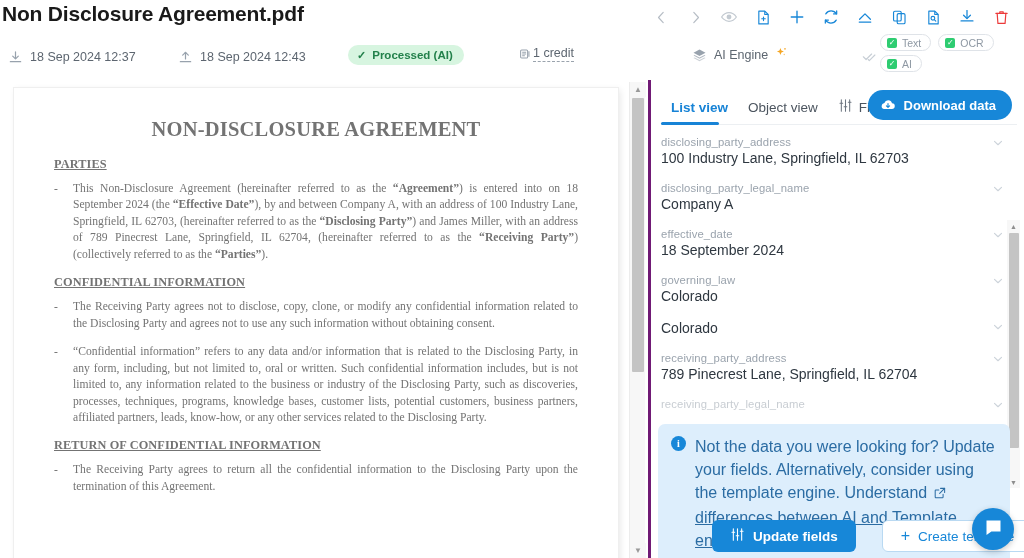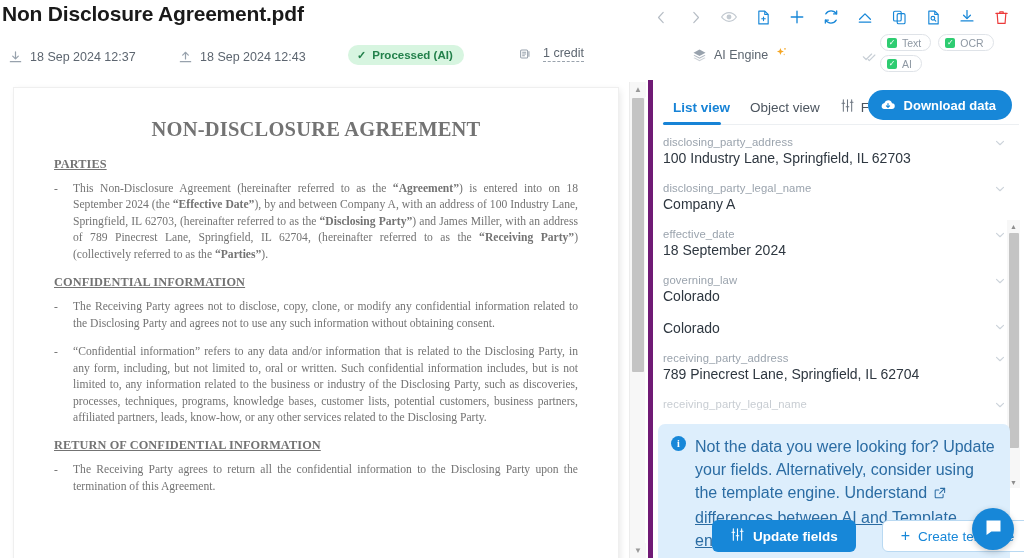--- a/index.html
+++ b/index.html
@@ -27,21 +27,21 @@
 
   .badge-processed {
     position:absolute; left:348px; top:45px;
     display:flex; align-items:center; gap:6px;
     background:#d7f5e0; color:#23814b;
     border-radius:11px; height:20px; padding:0 11px 0 9px;
     font-size:11.5px; font-weight:600; white-space:nowrap;
   }
   .badge-processed .chk { font-size:11px; line-height:1; }
 
-  .credit-wrap { position:absolute; left:518px; top:46px; display:flex; align-items:center; gap:10px; }
+  .credit-wrap { position:absolute; left:518px; top:46px; display:flex; align-items:center; gap:0; }
   .credit-text {
     font-size:12.5px; color:#5d6670;
     border-bottom:1px dashed #9aa3ad; padding-bottom:1px; cursor:pointer;
   }
 
   .engine-wrap { position:absolute; left:692px; top:46px; display:flex; align-items:center; gap:7px; cursor:pointer;}
   .engine-text { font-size:12.5px; color:#5d6670; white-space:nowrap; }
 
   .flags-check { position:absolute; left:862px; top:48px; color:#c8cfd6; }
 
@@ -110,21 +110,21 @@
   .ds-arrow.up { top:0; }
   .ds-arrow.down { bottom:0; }
   .ds-thumb {
     position:absolute; left:2px; top:16px; width:12px; height:274px;
     background:#c4c4c4; border-radius:1px;
   }
 
   
   .side {
     position:absolute; left:648px; top:80px; width:376px; height:478px;
-    background:#fff; border-left:5px solid #701a75;
+    background:#fff; border-left:3px solid #701a75;
   }
   .tabs {
     position:absolute; left:0; top:14px; width:376px; height:36px;
     display:flex; align-items:flex-start; padding-left:10px;
   }
   .tab {
     display:flex; align-items:center; gap:6px;
     font-size:13.5px; color:#4c555f; cursor:pointer;
     padding:0 10px; height:26px; white-space:nowrap;
   }

